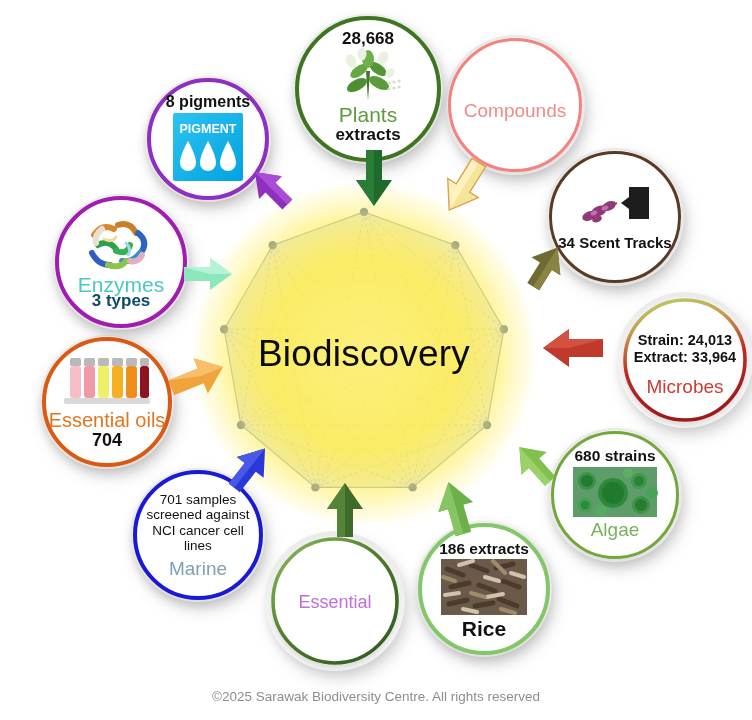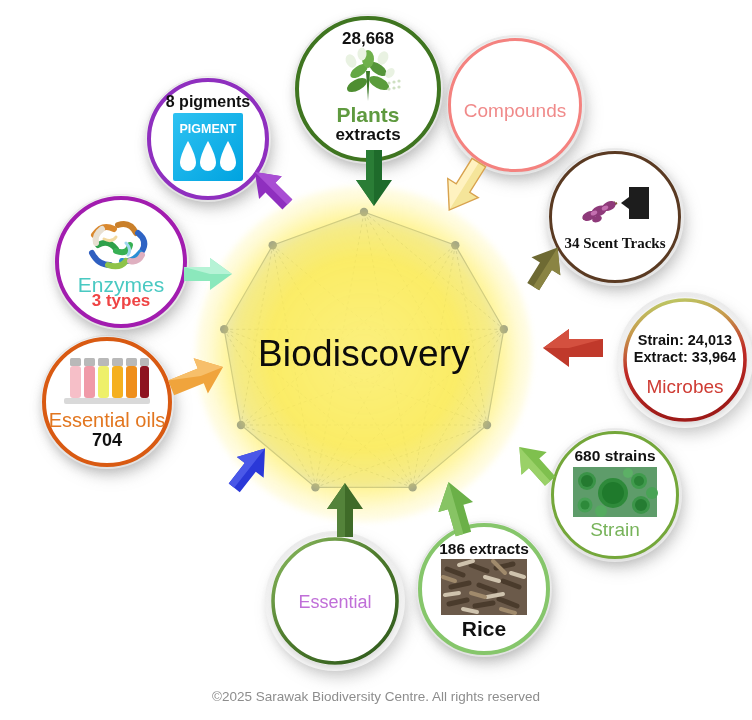--- a/index.html
+++ b/index.html
@@ -139,21 +139,21 @@
       </g>
       <g fill="#cfe0c2">
         <circle cx="56" cy="34" r="1.6"></circle>
           <circle cx="61" cy="33" r="1.6"></circle>
           <circle cx="66" cy="32" r="1.6"></circle>
         <circle cx="56" cy="40" r="1.6"></circle>
           <circle cx="61" cy="39" r="1.6"></circle>
           <circle cx="66" cy="38" r="1.6"></circle>
       </g>
     </svg>
-    <div class="cap" style="font-size:21px;color:#5f9a3f;font-weight:bold;">Plants</div>
+    <div class="cap" style="font-size:21px;color:#5f9a3f;">Plants</div>
     <div class="cap" style="font-size:17px;font-weight:bold;color:#111;">extracts</div>
   </div>
 
   <div class="node" style="left:448px;top:38px;width:134px;height:134px;border:3px solid #f4827f;">
     <div class="shadowring"></div>
     <div class="cap" style="font-size:19px;color:#f08a8a;margin-top:12px;">Compounds</div>
   </div>
 
   <div class="node" style="left:549px;top:151px;width:132px;height:132px;border:3px solid #5a3a22;">
     <div class="shadowring"></div>
@@ -168,21 +168,21 @@
           <ellipse cx="22" cy="28" rx="8" ry="5" transform="rotate(-24 22 28)"></ellipse>
           <ellipse cx="32" cy="23" rx="7" ry="4.5" transform="rotate(-24 32 23)"></ellipse>
           <ellipse cx="20" cy="36" rx="5" ry="3.2" transform="rotate(-20 20 36)"></ellipse>
         </g>
         <g fill="#c46fb0">
           <ellipse cx="17" cy="30" rx="3.4" ry="2.2" transform="rotate(-24 17 30)"></ellipse>
           <ellipse cx="28" cy="25" rx="3.4" ry="2.2" transform="rotate(-24 28 25)"></ellipse>
         </g>
       </g>
     </svg>
-    <div class="num" style="font-size:15px;font-family:Liberation Serif, serif;">34 Scent Tracks</div>
+    <div class="num" style="font-size:15px;">34 Scent Tracks</div>
   </div>
 
   <div class="node" style="left:623px;top:298px;width:124px;height:124px;border:none;">
     <div class="shadowring"></div>
     <svg width="124" height="124" viewBox="0 0 124 124" style="position:absolute;left:0;top:0;">
       <defs>
         <linearGradient id="microbeRing" x1="0" y1="0" x2="0.2" y2="1">
           <stop offset="0%" stop-color="#b9d46a"></stop>
           <stop offset="28%" stop-color="#c79a4d"></stop>
           <stop offset="58%" stop-color="#bf2b26"></stop>
@@ -210,21 +210,21 @@
         <circle cx="66" cy="14" r="5" fill="#2a8236"></circle>
         <circle cx="12" cy="38" r="7.5" fill="#47a055"></circle>
         <circle cx="12" cy="38" r="4.5" fill="#2d8a3a"></circle>
         <circle cx="68" cy="38" r="9" fill="#3c9549"></circle>
         <circle cx="68" cy="38" r="6" fill="#257c32"></circle>
         <circle cx="28" cy="44" r="6" fill="#55ab60"></circle>
         <circle cx="55" cy="6" r="5" fill="#5cb066"></circle>
         <circle cx="79" cy="26" r="6" fill="#49a356"></circle>
       </g>
     </svg>
-    <div class="cap" style="font-size:19px;color:#77b35a;">Strain</div>
+    <div class="cap" style="font-size:19px;color:#77b35a;">Algae</div>
   </div>
 
   <div class="node" style="left:418px;top:523px;width:132px;height:132px;border:4px solid #86c66b;">
     <div class="shadowring"></div>
     <div class="num" style="font-size:15.5px;margin-top:2px;">186 extracts</div>
     <svg width="86" height="56" viewBox="0 0 86 56" style="margin:2px 0;">
       <rect width="86" height="56" fill="#6b5a4a"></rect>
       <g stroke-linecap="round">
         <g stroke="#4a3b2c" stroke-width="5">
           <line x1="6" y1="10" x2="22" y2="16"></line>
@@ -264,20 +264,27 @@
           <stop offset="0%" stop-color="#8fbf62"></stop>
           <stop offset="50%" stop-color="#4d7a2c"></stop>
           <stop offset="100%" stop-color="#2f5a1c"></stop>
         </linearGradient>
       </defs>
       <circle cx="64" cy="64" r="62" fill="none" stroke="url(#metaRing)" stroke-width="3.6"></circle>
     </svg>
     <div class="cap" style="font-size:18px;color:#c06fd8;margin-top:3px;">Essential</div>
   </div>
 
+  <div class="node" style="left:133px;top:470px;width:130px;height:130px;border:4px solid #1a1ad6;">
+    <div class="shadowring"></div>
+    <div class="num" style="font-size:13.5px;font-weight:normal;margin-top:2px;">701 samples
+screened against NCI
+cancer cell lines</div>
+    <div class="cap" style="font-size:19px;color:#7f9fb5;margin-top:6px;">Marine</div>
+  </div>
 
   <div class="node" style="left:42px;top:337px;width:130px;height:130px;border:4px solid #d95a12;">
     <div class="shadowring"></div>
     <svg width="90" height="56" viewBox="0 0 90 56" style="margin-top:-2px;">
       <g>
         <rect x="8" y="6" width="11" height="8" rx="1.5" fill="#b9b9b9"></rect>
         <rect x="22" y="6" width="11" height="8" rx="1.5" fill="#b9b9b9"></rect>
         <rect x="36" y="6" width="11" height="8" rx="1.5" fill="#b9b9b9"></rect>
         <rect x="50" y="6" width="11" height="8" rx="1.5" fill="#b9b9b9"></rect>
         <rect x="64" y="6" width="11" height="8" rx="1.5" fill="#b9b9b9"></rect>
@@ -311,21 +318,21 @@
         <path d="M26 50 q12 4 18 -4" stroke="#8ec34a"></path>
         <path d="M20 14 q-8 6 -6 14" stroke="#e8e0d2"></path>
         <path d="M48 46 q8 2 12 -6" stroke="#dfb0c0"></path>
       </g>
       <g stroke-linecap="round" fill="none" stroke-width="3">
         <path d="M22 24 q8 4 12 -2" stroke="#f2d9a0"></path>
         <path d="M44 28 q6 6 2 12" stroke="#9fd8ef"></path>
       </g>
     </svg>
     <div class="cap" style="font-size:21px;color:#49c9c2;margin-top:-4px;">Enzymes</div>
-    <div class="cap" style="font-size:17px;font-weight:bold;color:#ef4444;margin-top:-4px;">3 types</div>
+    <div class="cap" style="font-size:17px;font-weight:bold;color:#0c4a6e;margin-top:-4px;">3 types</div>
   </div>
 
   <div class="node" style="left:147px;top:78px;width:122px;height:122px;border:4px solid #8f2fbf;">
     <div class="shadowring"></div>
     <div class="num" style="font-size:16px;margin-top:-4px;">8 pigments</div>
     <svg width="70" height="68" viewBox="0 0 70 68" style="margin-top:3px;">
       <defs>
         <linearGradient id="pigBox" x1="0" y1="0" x2="1" y2="1">
           <stop offset="0%" stop-color="#2ec2f2"></stop>
           <stop offset="100%" stop-color="#00a3e0"></stop>

